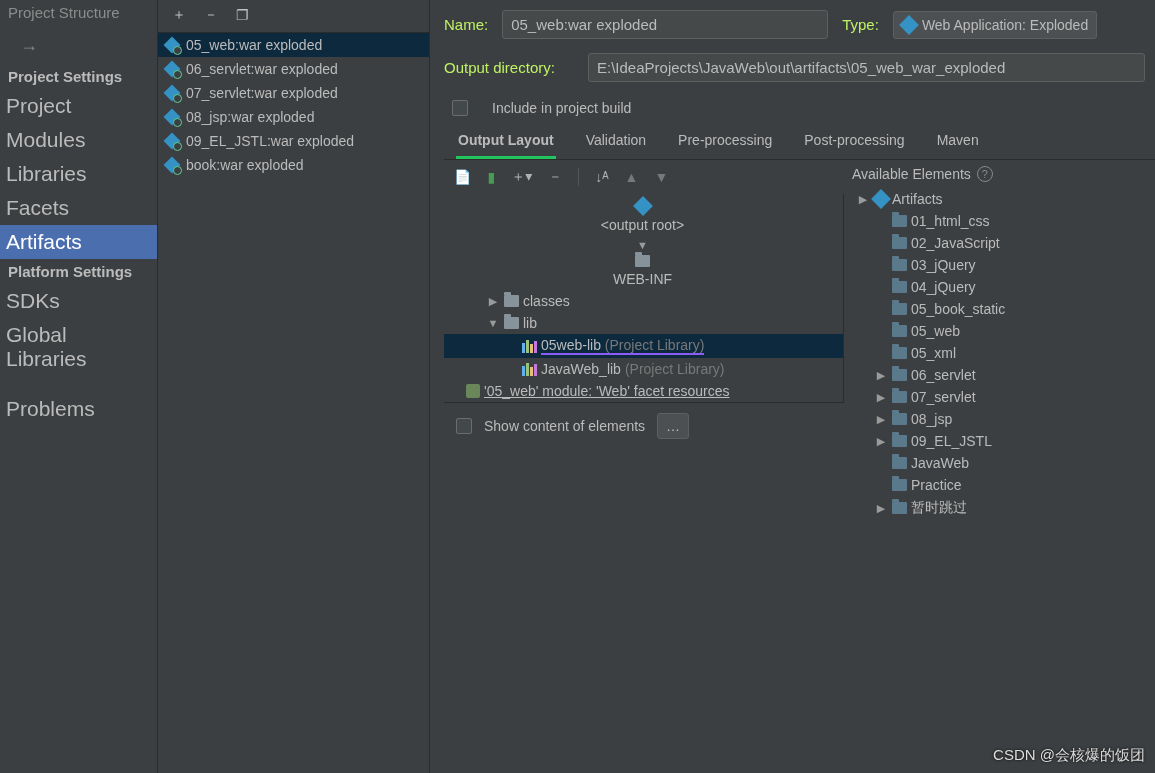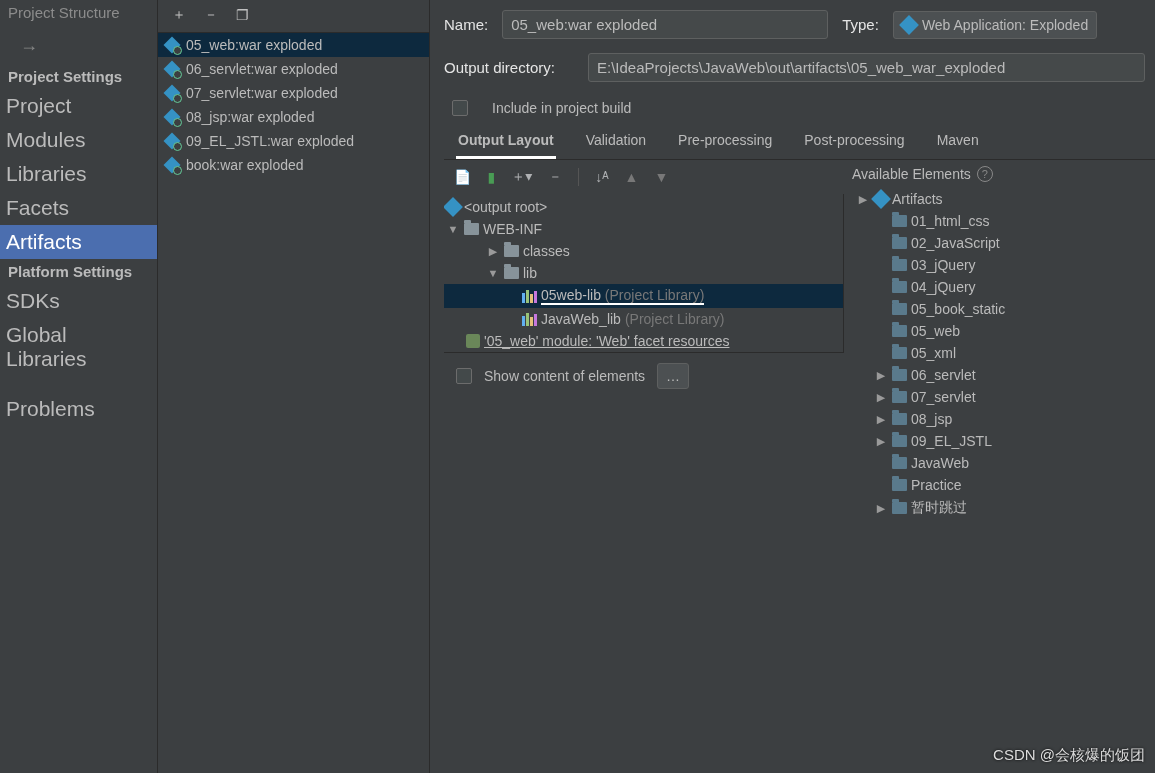--- a/index.html
+++ b/index.html
@@ -20,63 +20,63 @@
   .list-toolbar span { cursor:pointer; }
   .art-item { display:flex; align-items:center; gap:6px; padding:4px 6px; cursor:pointer; font-size:15px; }
   .art-item.selected { background:#0d293e; }
   .web-icon { width:16px; height:16px; display:inline-flex; align-items:center; justify-content:center; position:relative; }
   .web-icon::before { content:""; width:12px; height:12px; background:#3592c4; transform:rotate(45deg); position:absolute; }
   .web-icon::after { content:""; width:7px; height:7px; border-radius:50%; background:#3c3f41; border:1px solid #6c9; position:absolute; right:-2px; bottom:-2px; }
   
   
   .main { flex:1; background:#3c3f41; padding:10px 0 0 14px; display:flex; flex-direction:column; }
   .row { display:flex; align-items:center; margin-bottom:14px; gap:14px; }
-  .lbl { color:#e5e5e5; font-size:15px; }
+  .lbl { color:#bef264; font-size:15px; }
   input.txt { background:#45494a; border:1px solid #5e6060; color:#bbbbbb; padding:5px 8px; font-size:15px; border-radius:3px; }
   .type-combo { background:#4c5052; border:1px solid #5e6060; padding:5px 8px; display:flex; align-items:center; gap:6px; border-radius:3px; font-size:15px; }
   .checkbox-row { display:flex; align-items:center; gap:24px; margin:4px 0 10px 8px; font-size:15px; }
   .cb { width:16px; height:16px; border:1px solid #6c6c6c; border-radius:2px; background:#43494a; }
   
   .tabs { display:flex; gap:28px; border-bottom:1px solid #2b2b2b; padding:0 12px; font-size:15px; }
   .tab { padding:6px 2px 8px; cursor:pointer; color:#bbbbbb; }
-  .tab.active { border-bottom:3px solid #ffffff; font-weight:bold; }
+  .tab.active { border-bottom:3px solid #22c55e; font-weight:bold; }
   
   .toolbar2 { display:flex; gap:16px; align-items:center; padding:8px 10px; font-size:16px; color:#afb1b3; }
   .toolbar2 .divider { width:1px; height:18px; background:#555; }
   .tb-icon { cursor:pointer; }
   
   .panels { display:flex; flex:1; overflow:hidden; }
   .tree-panel { width:400px; border-right:1px solid #2b2b2b; overflow:auto; padding-top:2px; font-size:15px; }
   .avail-panel { flex:1; padding:6px 10px 0 8px; font-size:15px; }
   .avail-title { display:flex; align-items:center; gap:6px; padding-bottom:6px; }
   .help-icon { width:16px; height:16px; border:1px solid #888; border-radius:50%; display:inline-flex; align-items:center; justify-content:center; font-size:11px; color:#888; }
   
   .tree-row { display:flex; align-items:center; gap:4px; padding:3px 4px; white-space:nowrap; cursor:default; }
   .tree-row.selected { background:#0d293e; }
   .arrow { width:14px; display:inline-block; text-align:center; color:#9a9a9a; font-size:11px; }
-  .ind0 { padding-left:2px; } .ind1{padding-left:22px;text-decoration:underline;} .ind2{padding-left:42px;} .ind4{padding-left:78px;}
+  .ind0 { padding-left:2px;flex-direction:column; } .ind1{padding-left:22px;text-decoration:underline;} .ind2{padding-left:42px;} .ind4{padding-left:78px;}
   
   .folder-icon { width:15px; height:12px; background:#87939a; border-radius:1px; position:relative; display:inline-block; }
   .folder-icon::before { content:""; position:absolute; left:0; top:-3px; width:7px; height:3px; background:#87939a; border-radius:1px 1px 0 0; }
   .folder-icon.proj { background:#5a7a8c; }
   .folder-icon.proj::before { background:#5a7a8c; }
   
   .lib-icon { display:inline-flex; gap:1px; align-items:flex-end; }
   .lib-icon i { display:block; width:3px; background:#e06c75; }
   .lib-icon i:nth-child(1){height:10px;background:#61afef;}
   .lib-icon i:nth-child(2){height:13px;background:#98c379;}
   .lib-icon i:nth-child(3){height:9px;background:#e5c07b;}
   .lib-icon i:nth-child(4){height:12px;background:#c678dd;}
   
   .output-icon { width:14px;height:14px;background:#3592c4;transform:rotate(45deg);display:inline-block; }
   .facet-icon { width:14px;height:14px;background:#6a8759;border-radius:2px;display:inline-block;position:relative; }
   .artifact-ic { width:14px;height:14px;background:#3592c4;transform:rotate(45deg);display:inline-block; }
   
   .gray { color:#787878; }
-  .red-underline { border-bottom:2px solid #ffffff; }
+  .red-underline { border-bottom:2px solid #8b5cf6; }
   
   .bottom-bar { display:flex; align-items:center; gap:12px; padding:10px 12px; border-top:1px solid #2b2b2b; }
   .dots-btn { background:#4c5052; border:1px solid #5e6060; border-radius:3px; padding:4px 8px; color:#bbb; cursor:pointer; }
   
   .watermark { position:absolute; right:10px; bottom:8px; color:#dcdcdc; font-size:15px; text-shadow:0 0 3px #000; }
 </style>
 </head>
 <body>
 
 <div class="root">

